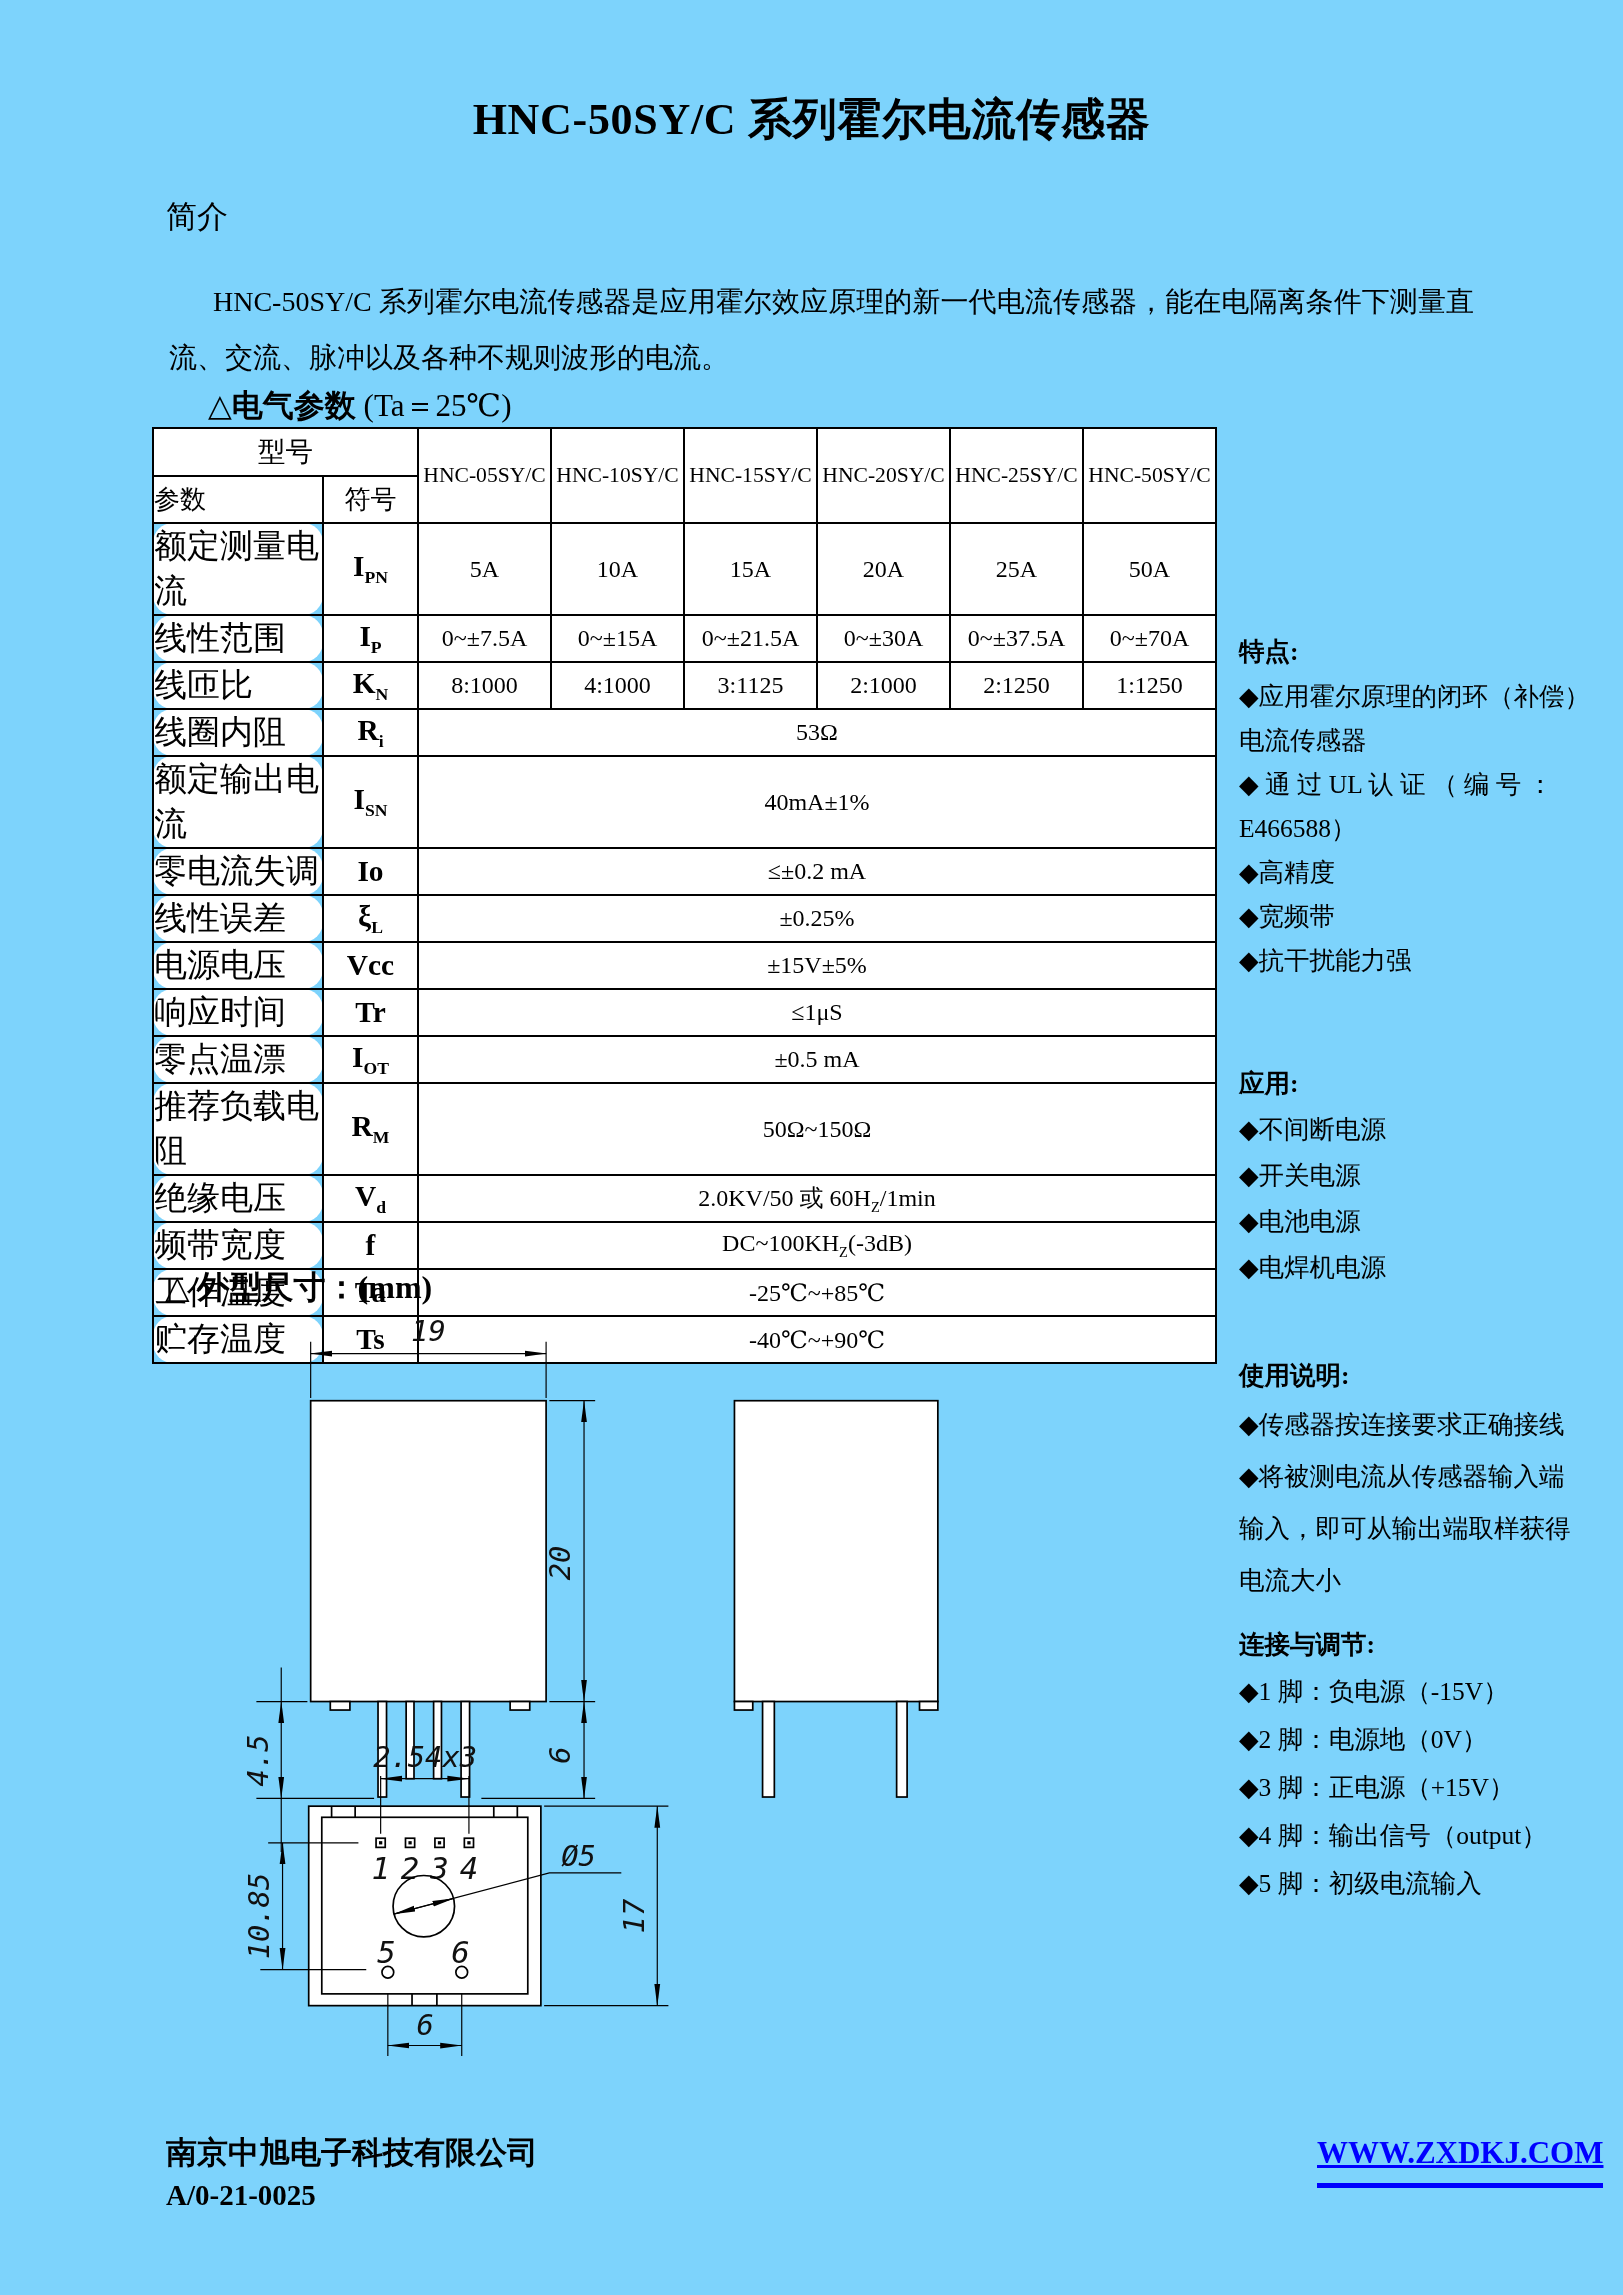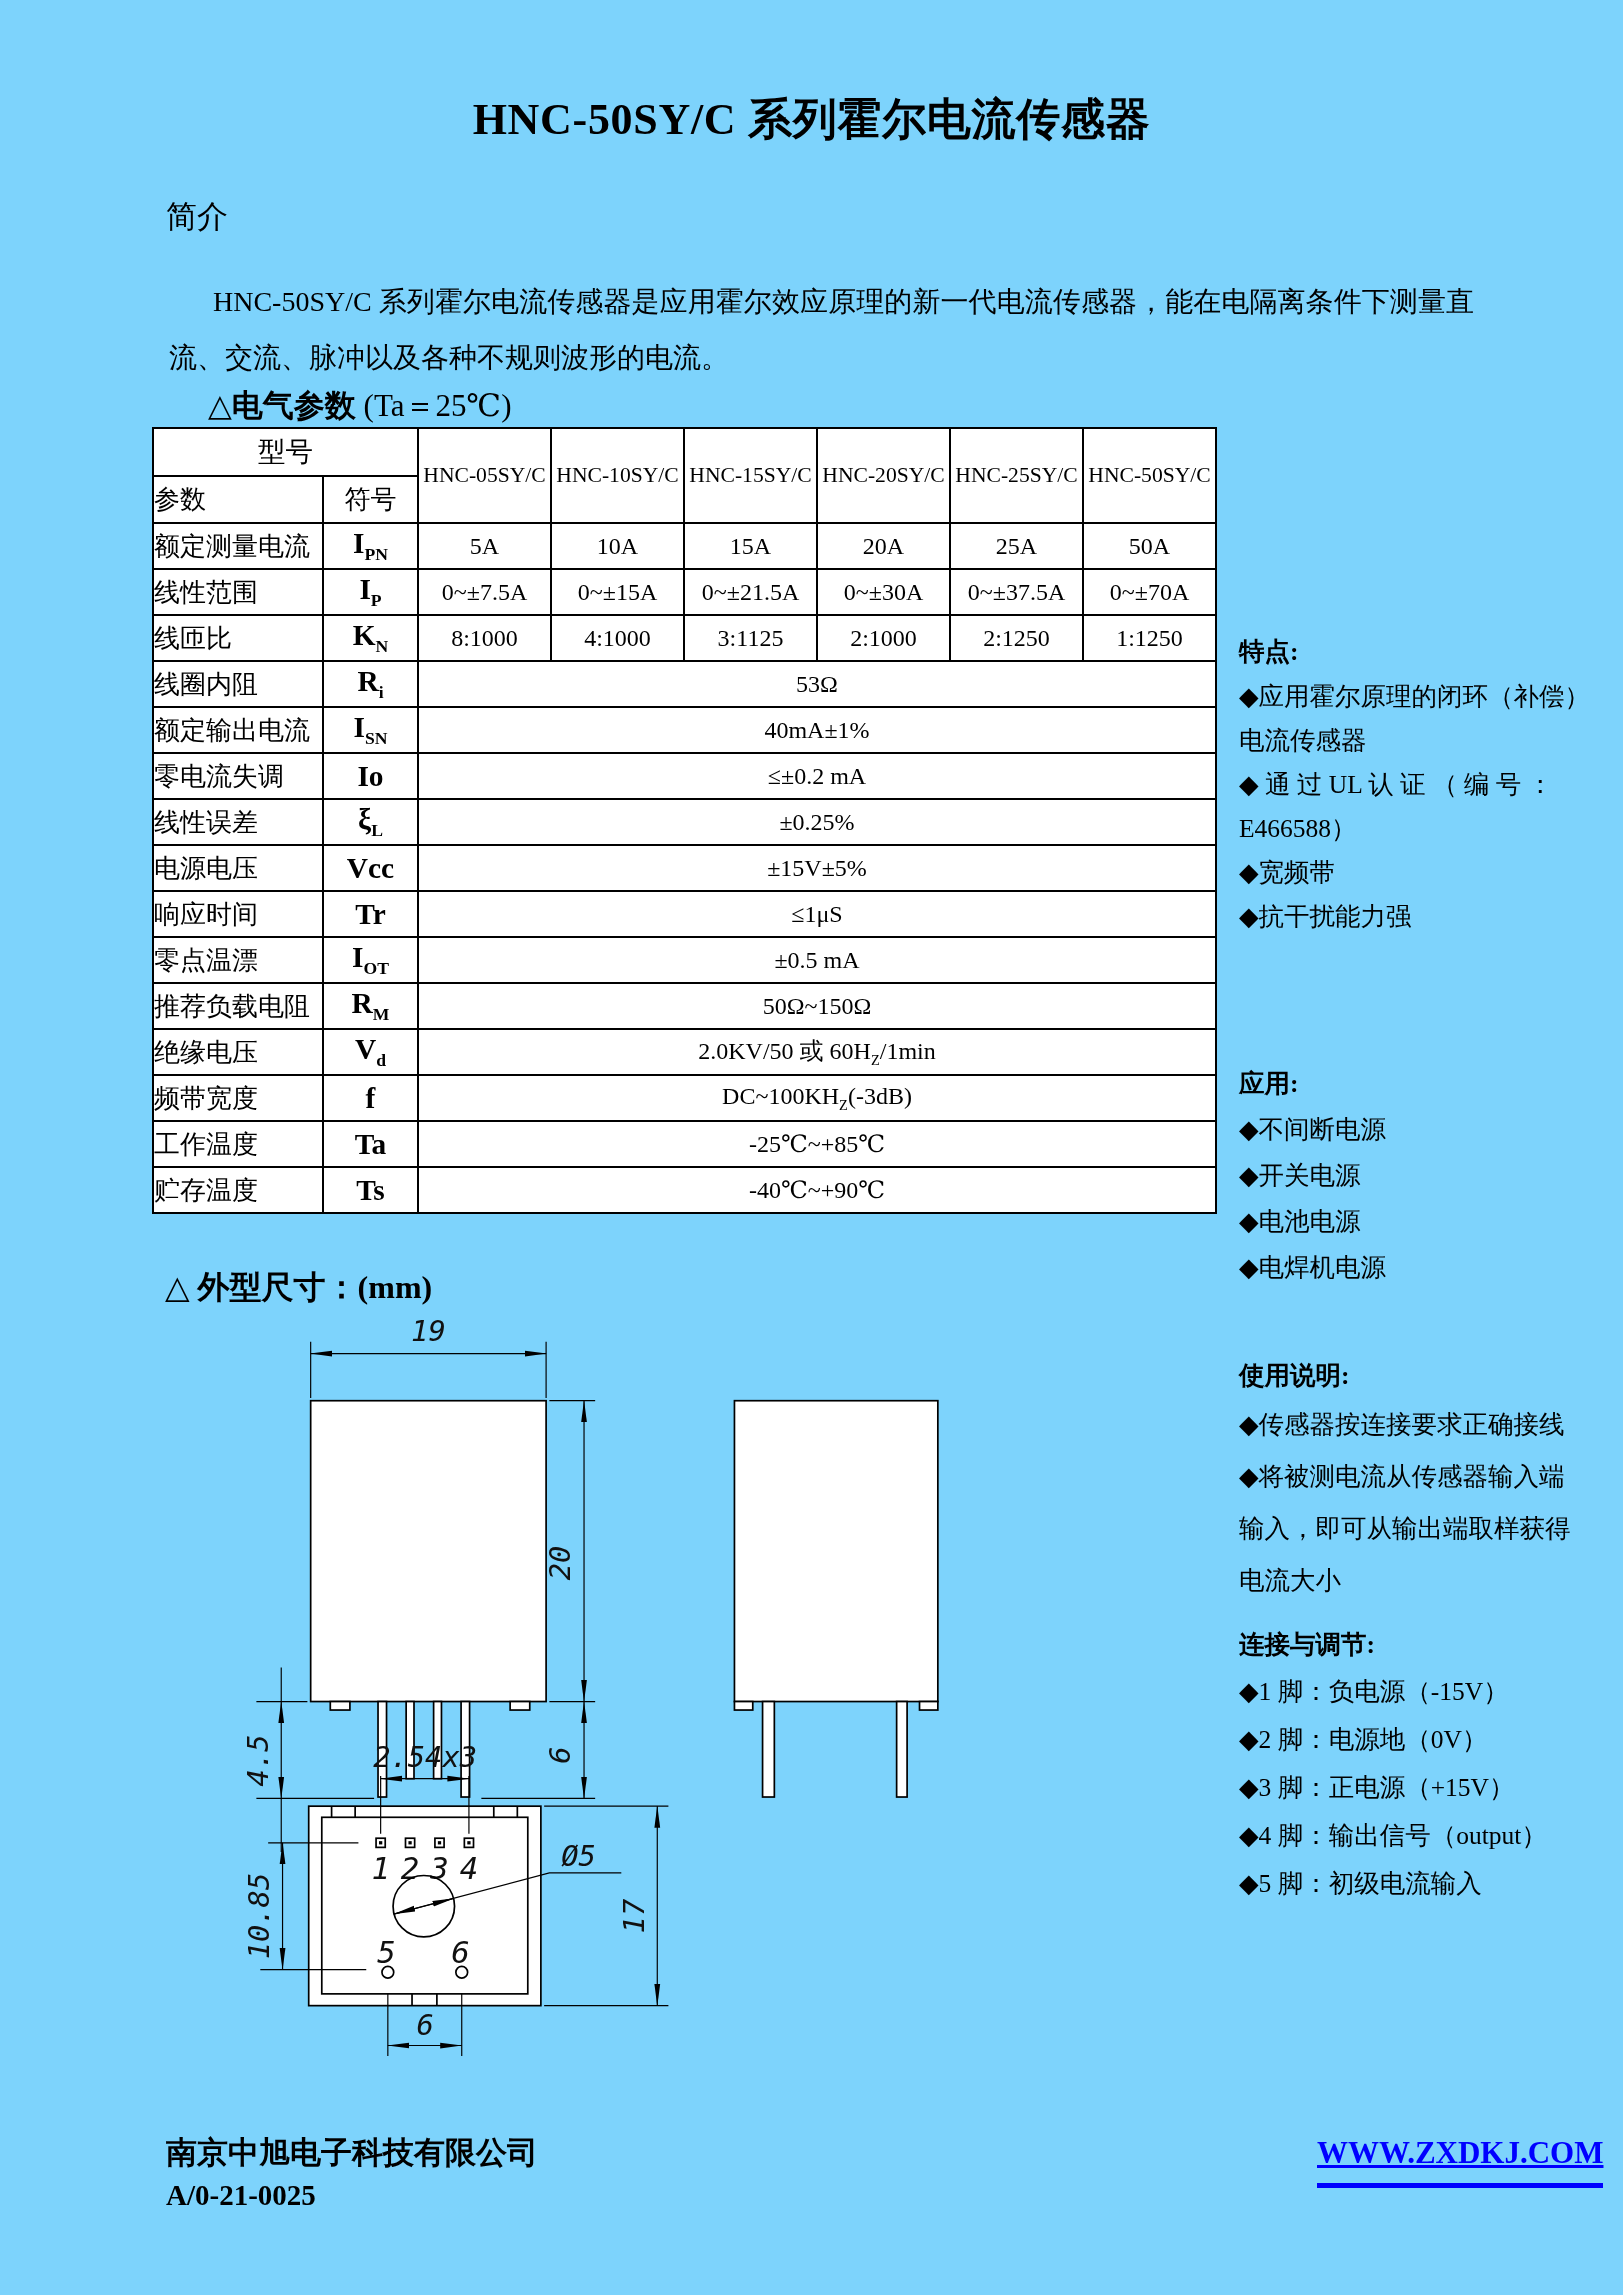--- a/index.html
+++ b/index.html
@@ -18,21 +18,21 @@
   .elec-h{top:385px; left:208px; font-size:31px;}
   .elec-h .hp{font-weight:bold;}
   
   table.spec{position:absolute; top:427px; left:152px; border-collapse:collapse; table-layout:fixed; width:1062px;}
   table.spec, table.spec td{border:2.6px solid #000;}
   table.spec td{padding:0; overflow:hidden; vertical-align:middle; background:#fff;}
   td.c-corner{font-size:27.5px; text-align:center;}
   td.c-param{font-size:26px; text-align:left; padding-left:9.2px;}
   td.c-sym-h{font-size:26px; text-align:center;}
   td.c-model{font-size:21.6px; text-align:center;}
-  td.p{font-size:26px; text-align:left; padding-left:7.9px;}
+  td.p{font-size:33px; text-align:left; padding-left:7.9px;border-radius:20px;}
   td.s{font-size:29.4px; font-weight:bold; text-align:center;}
   td.v{font-size:24px; text-align:center;}
   td.s sub, td.v sub{font-size:60%;}
   tr.h1{height:48px;} tr.h2{height:47px;} tr.b{height:46px;}
   
   .sb{left:1239px; width:385px; font-size:25.5px; color:#000;}
   .sb .sb-h{font-weight:bold; line-height:46px;}
   .sb .sb-item{white-space:pre-line;}
   .sb-feat{top:629px;} .sb-feat .sb-item{line-height:44px;}
   .sb-app{top:1061px;} .sb-app .sb-item{line-height:46px;}
@@ -184,20 +184,21 @@
     </tr>
   </tbody>
     </table>
 
   <div class="abs sb sb-feat">
     <div class="sb-h">特点:</div>
     <div class="sb-item">◆应用霍尔原理的闭环（补偿）
 电流传感器</div>
     <div class="sb-item">◆ 通 过 UL 认 证 （ 编 号 ：
 E466588）</div>
+    <div class="sb-item">◆高精度</div>
     <div class="sb-item">◆宽频带</div>
     <div class="sb-item">◆抗干扰能力强</div>
   </div>
 
   <div class="abs sb sb-app">
     <div class="sb-h">应用:</div>
     <div class="sb-item">◆不间断电源</div>
     <div class="sb-item">◆开关电源</div>
     <div class="sb-item">◆电池电源</div>
     <div class="sb-item">◆电焊机电源</div>

